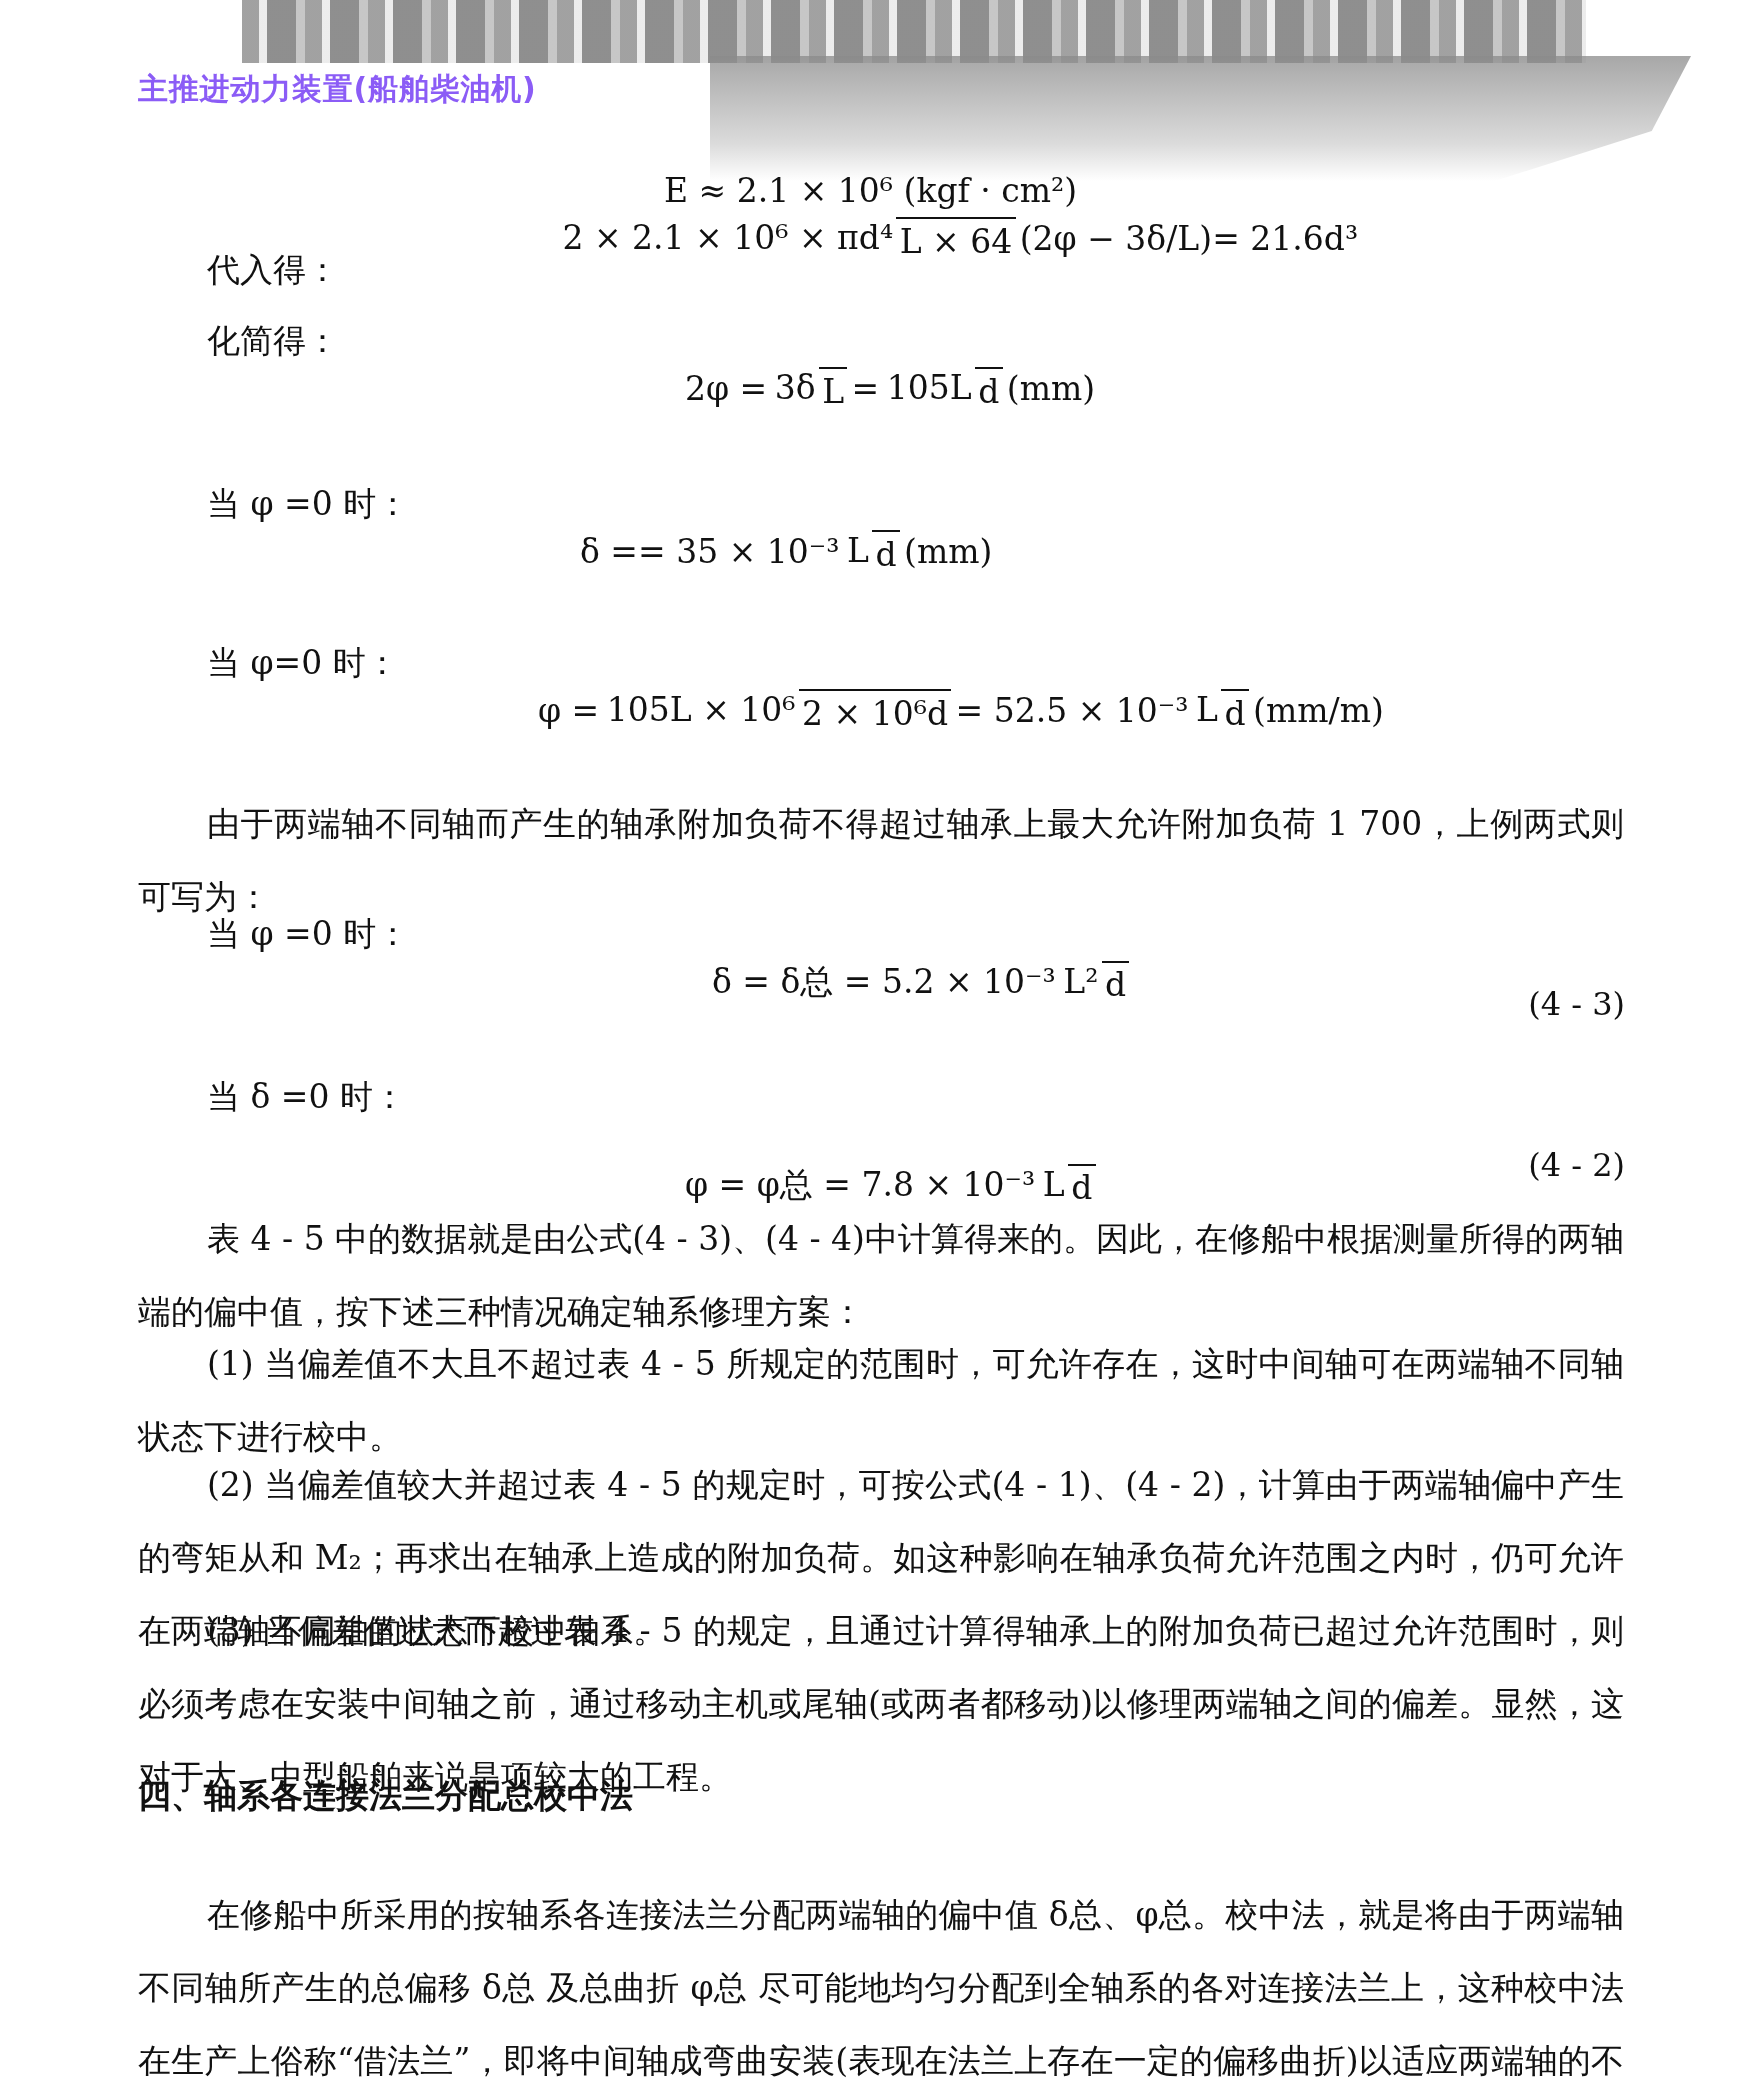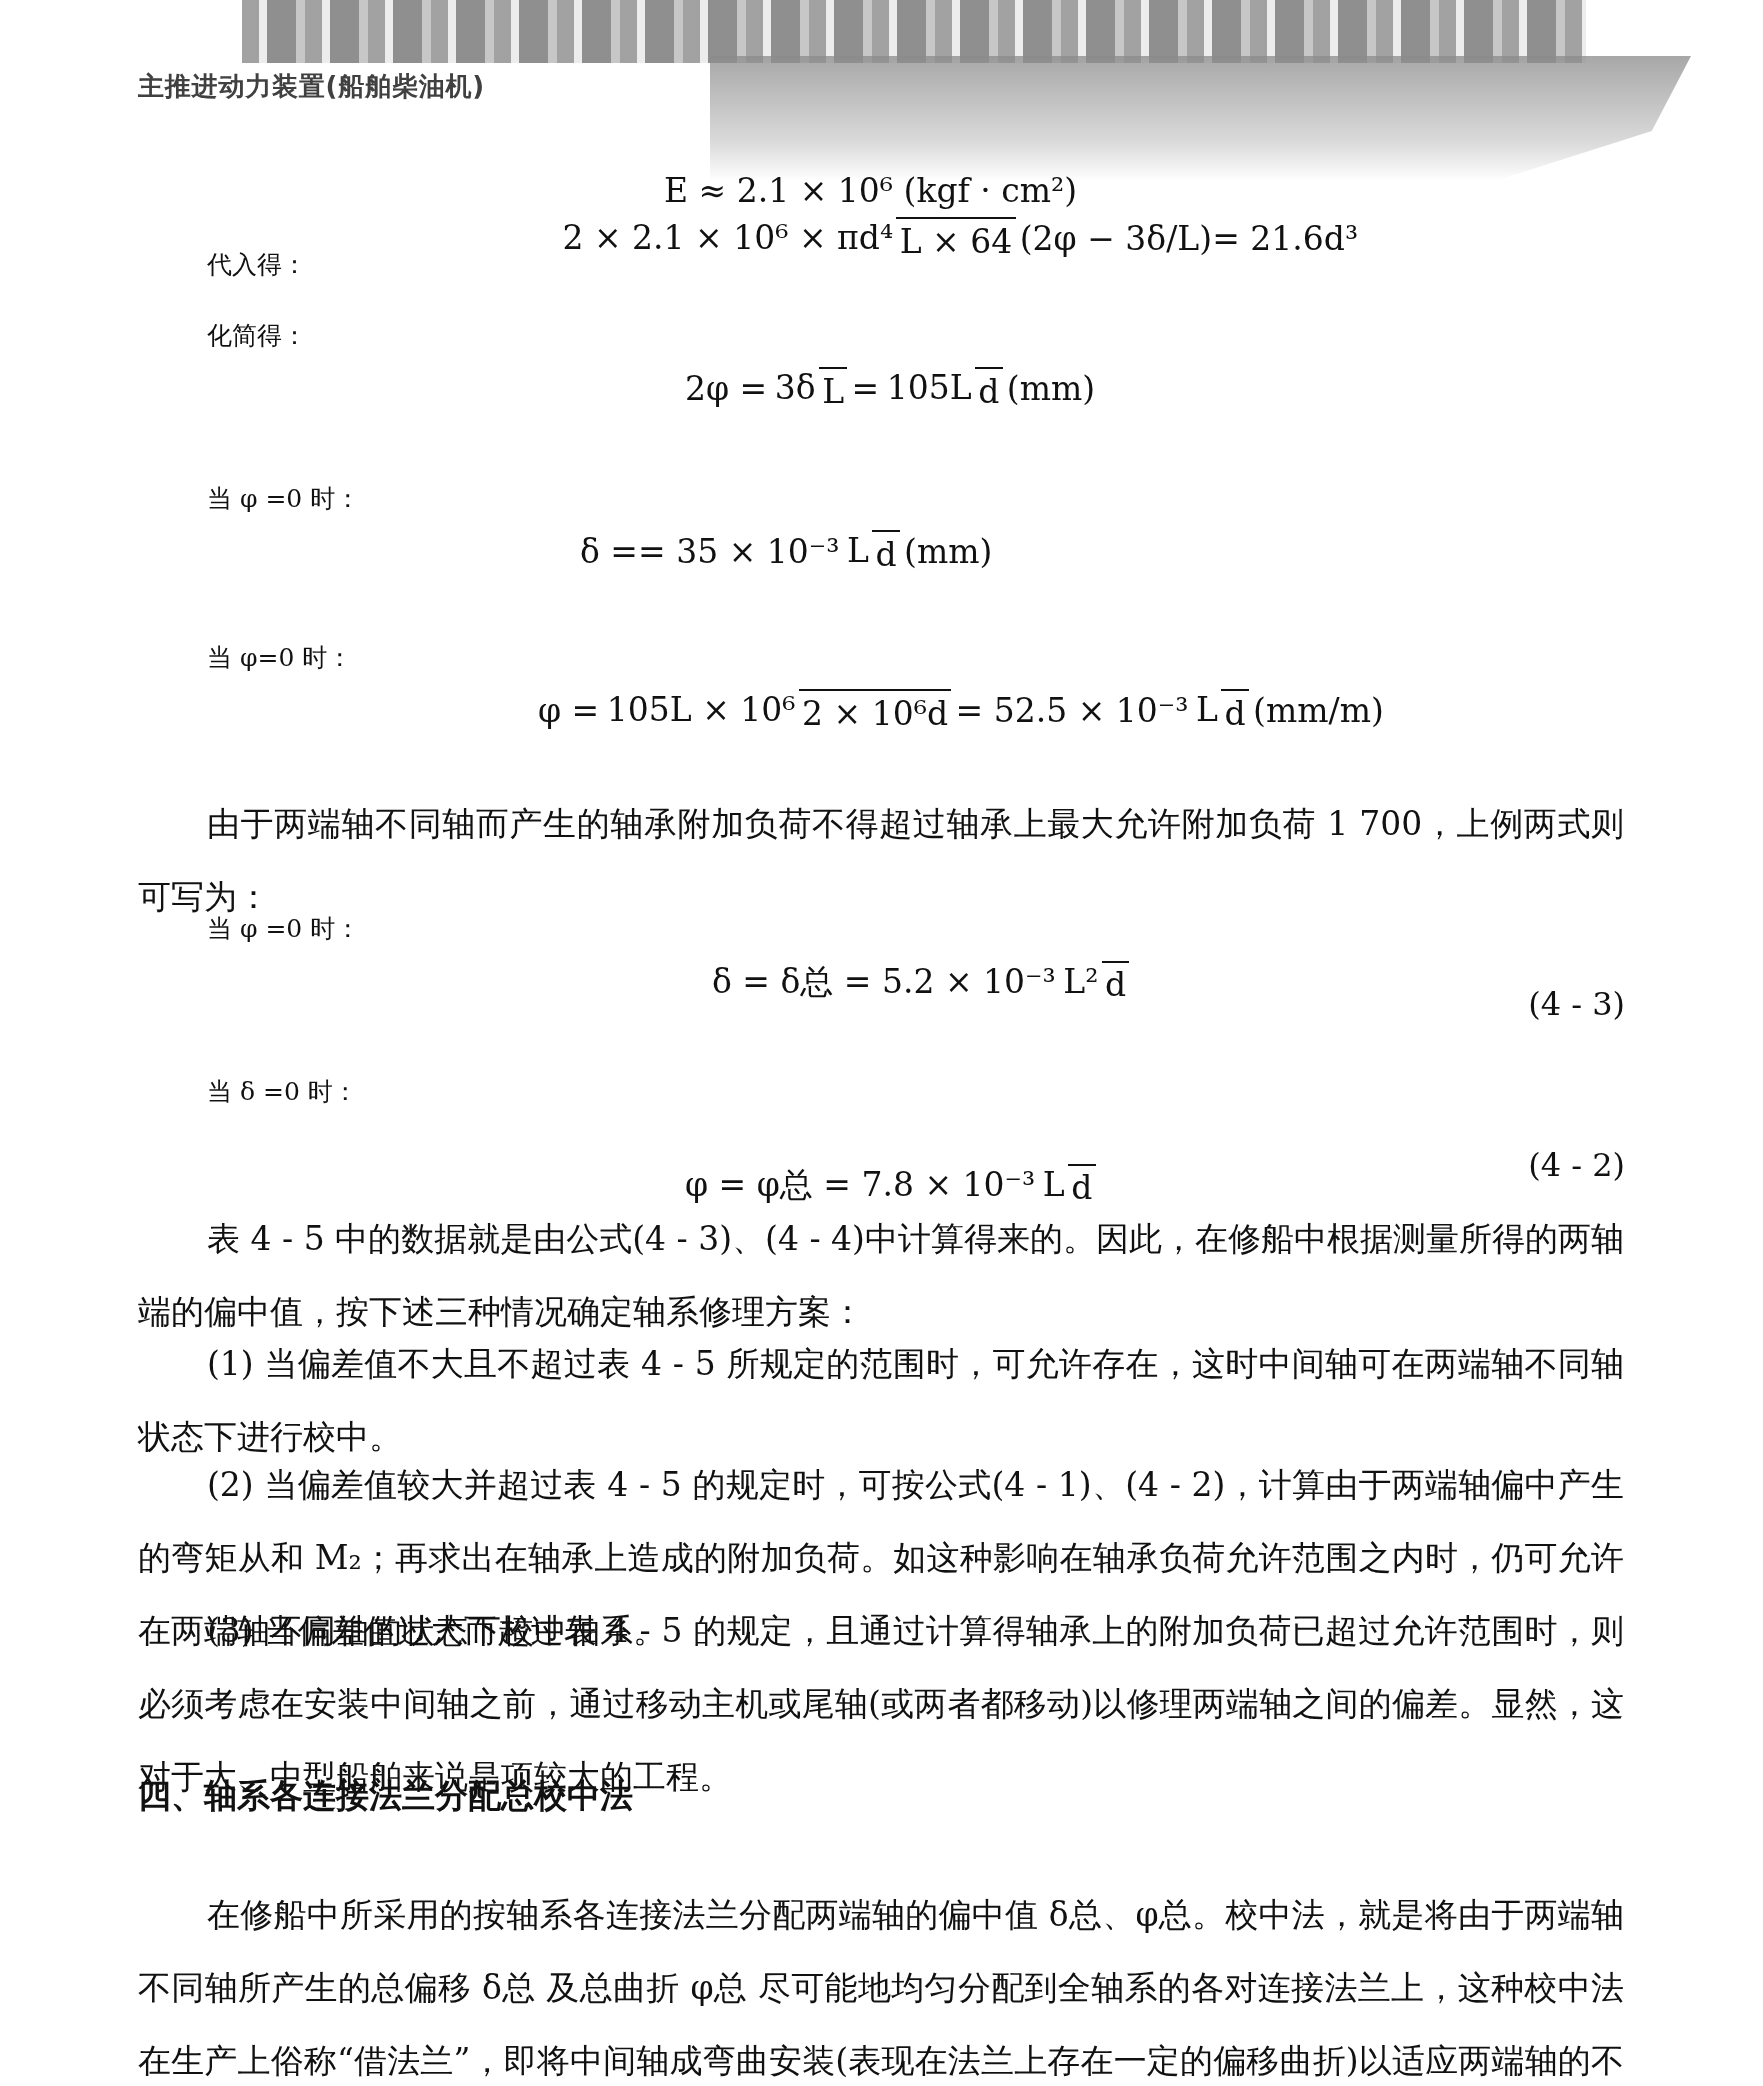--- a/index.html
+++ b/index.html
@@ -5,22 +5,22 @@
   html, body { margin:0; padding:0; background:#ffffff; }
   body { width:1763px; height:2534px; position:relative; overflow:hidden;
          font-family:"DejaVu Serif", "Liberation Serif", serif; color:#111; }
   .header-banner { position:absolute; left:0; top:0; width:1763px; height:184px; overflow:hidden; }
   .ship-containers { position:absolute; left:242px; top:0; width:1344px; height:63px;
     background:repeating-linear-gradient(90deg,#555 0 16.7px,#ddd 16.7px 25px,#333 25px 54px,#999 54px 63px); opacity:.55; }
   .ship-hull { position:absolute; left:710px; top:56px; width:981px; height:125px;
     background:linear-gradient(180deg,#8a8a8a,#cfcfcf 70%,#fff);
     clip-path:polygon(0 0,100% 0,96% 60%,80% 100%,0 100%); opacity:.75; }
   .running-head { position:absolute; left:138px; top:69px; font-family:"DejaVu Sans", sans-serif;
-    font-weight:bold; font-size:26px; color:#404040; letter-spacing:0.8px; }
-  .line { position:absolute; left:138px; font-size:25px; line-height:1.2; white-space:nowrap; }
+    font-weight:bold; font-size:30px; color:#8b5cf6; letter-spacing:0.8px; }
+  .line { position:absolute; left:138px; font-size:33px; line-height:1.2; white-space:nowrap; }
   .indent { left:207px; }
   .para { position:absolute; left:138px; width:1486px; font-size:33px; line-height:73px;
     text-indent:69px; text-align:justify; }
   .eq { position:absolute; font-size:33px; white-space:nowrap; display:flex; align-items:center; font-style:normal; }
   .frac { display:inline-flex; flex-direction:row; align-items:center; margin:0 4.2px; }
   .frac .num { padding:0 3.3px 2.5px; }
   .frac .den { border-top:2.1px solid #111; padding:2.5px 3.3px 0; }
   .eqno { position:absolute; right:138px; font-size:32px; }
   .section { position:absolute; left:138px; font-family:"DejaVu Sans", sans-serif; font-weight:bold; font-size:33px; }
 </style>

